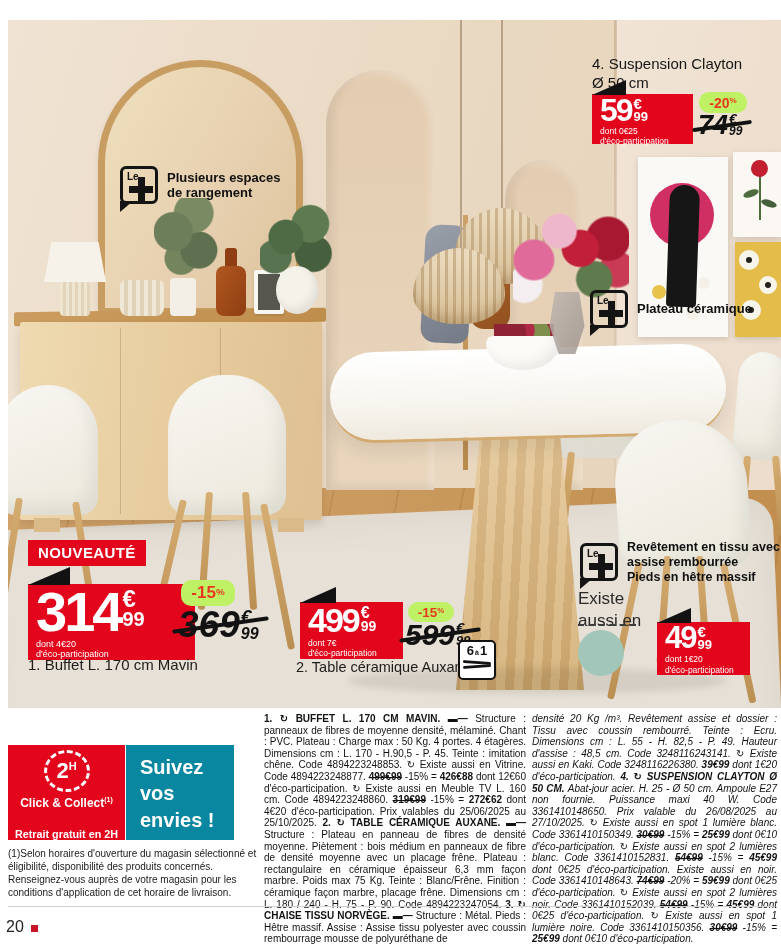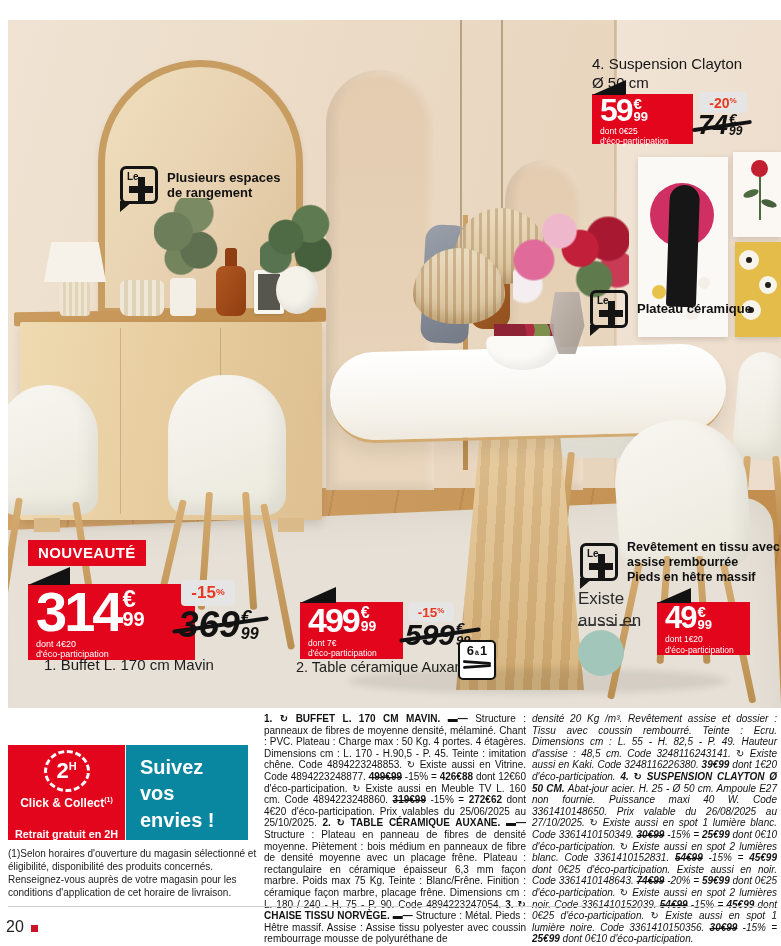--- a/index.html
+++ b/index.html
@@ -56,24 +56,24 @@
   .pmain{display:flex;align-items:flex-start;font-weight:bold;line-height:.85;}
   .pint{letter-spacing:-2px;}
   .pfrac{display:flex;flex-direction:column;align-items:flex-start;line-height:.9;margin-left:2px;font-weight:bold;}
   .peco{font-size:8.5px;line-height:1.2;margin-top:3px;font-weight:normal;}
   .p-buffet{left:28px;top:584px;width:167px;height:76px;}
   .p-buffet .pint{font-size:56px;letter-spacing:-3px;} .p-buffet .pcur{font-size:24px;} .p-buffet .pcents{font-size:20px;} .p-buffet .peco{font-size:9px;}
   .p-table{left:300px;top:602px;width:103px;height:57px;}
   .p-table .pint{font-size:34px;} .p-table .pcur{font-size:16px;} .p-table .pcents{font-size:14px;}
   .p-sus{left:592px;top:94px;width:101px;height:50px;padding-top:3px;}
   .p-sus .pint{font-size:32px;} .p-sus .pcur{font-size:15px;} .p-sus .pcents{font-size:13px;} .p-sus .peco{margin-top:2px;}
-  .p-chair{left:657px;top:602px;width:93px;height:53px;padding-top:3px;}
+  .p-chair{left:657px;top:622px;width:93px;height:53px;padding-top:3px;}
   .p-chair .pint{font-size:31px;} .p-chair .pcur{font-size:15px;} .p-chair .pcents{font-size:13px;}
 
-  .disc{position:absolute;background:#e5e5e5;color:#e8381f;font-weight:bold;border-radius:4px;
+  .disc{position:absolute;background:#bef264;color:#e8381f;font-weight:bold;border-radius:10px;
     display:flex;align-items:center;justify-content:center;z-index:6;}
   .disc sup{font-size:58%;margin-top:-4px;}
   .oldp{position:absolute;display:flex;align-items:flex-start;font-weight:bold;font-style:italic;color:#121212;line-height:.9;z-index:6;}
   .ofrac{display:flex;flex-direction:column;line-height:.95;margin-left:1px;}
   .strike{position:absolute;left:-6px;right:-10px;top:46%;height:4px;background:#121212;transform:rotate(-8deg);border-radius:2px;}
 
   .caption{position:absolute;font-size:15px;color:#1d1d1b;z-index:6;line-height:1.25;}
   .sus-title{position:absolute;left:592px;top:55px;font-size:15px;line-height:1.25;color:#151515;z-index:6;}
   .newbadge{position:absolute;left:28px;top:540px;background:var(--red);color:#fff;font-weight:bold;
     font-size:15px;letter-spacing:.4px;padding:4px 10px 5px;z-index:6;}
@@ -93,21 +93,21 @@
 
   
   .svc-red{position:absolute;left:8px;top:745px;width:117px;height:95px;background:var(--red);color:#fff;
     display:flex;flex-direction:column;align-items:center;padding-top:5px;}
   .clock{width:46px;height:46px;border:3px dashed #fff;border-radius:50%;display:flex;align-items:center;justify-content:center;}
   .cnum{font-size:22px;font-weight:bold;line-height:1;}
   .cunit{font-size:11px;font-weight:bold;margin-top:-10px;}
   .svc-title{font-size:12px;font-weight:bold;margin-top:4px;white-space:nowrap;}
   .svc-title sup{font-size:7px;}
   .svc-sub{font-size:10.8px;font-weight:bold;margin-top:18px;white-space:nowrap;}
-  .svc-teal{position:absolute;left:126px;top:745px;width:122px;height:95px;background:var(--teal);color:#fff;
+  .svc-teal{position:absolute;left:126px;top:745px;width:108px;height:95px;background:var(--teal);color:#fff;
     font-size:20px;font-weight:bold;line-height:1.32;padding:9px 0 0 14px;}
 
   .footnote{position:absolute;left:8px;top:847px;width:250px;font-size:10px;line-height:1.3;color:#1a1a1a;}
   .desc{position:absolute;top:713px;font-size:10px;line-height:11.6px;text-align:justify;color:#121212;}
   .desc .b{font-weight:bold;}
   .desc .st{font-weight:bold;text-decoration:line-through;}
   .col1{left:264px;width:262px;}
   .col2{left:532px;width:245px;font-style:italic;}
   .rule{position:absolute;left:8px;top:906px;width:765px;height:1px;background:#d0d0d0;}
   .pageno{position:absolute;left:6px;top:918px;font-size:16px;color:#222;display:flex;align-items:center;}
@@ -289,21 +289,21 @@
       <sup>%</sup>
   </div>
   <div class="oldp" style="left:178px;top:608px;font-size:37px;">
     <span>369</span>
     <span class="ofrac">
         <span style="font-size:19px;">€</span>
         <span style="font-size:16px;">99</span>
       </span>
     <i class="strike"></i>
   </div>
-  <div class="caption" style="left:44px;top:656px;text-align:center;">1. Buffet L. 170 cm Mavin</div>
+  <div class="caption" style="left:28px;top:656px;text-align:center;">1. Buffet L. 170 cm Mavin</div>
 
   <div class="pblock p-table">
     <i class="tri" style="width:36px;height:16px;top:-15px;"></i>
     <div class="pmain">
       <span class="pint">499</span>
       <span class="pfrac">
           <span class="pcur">€</span>
           <span class="pcents">99</span>
         </span>
     </div>

